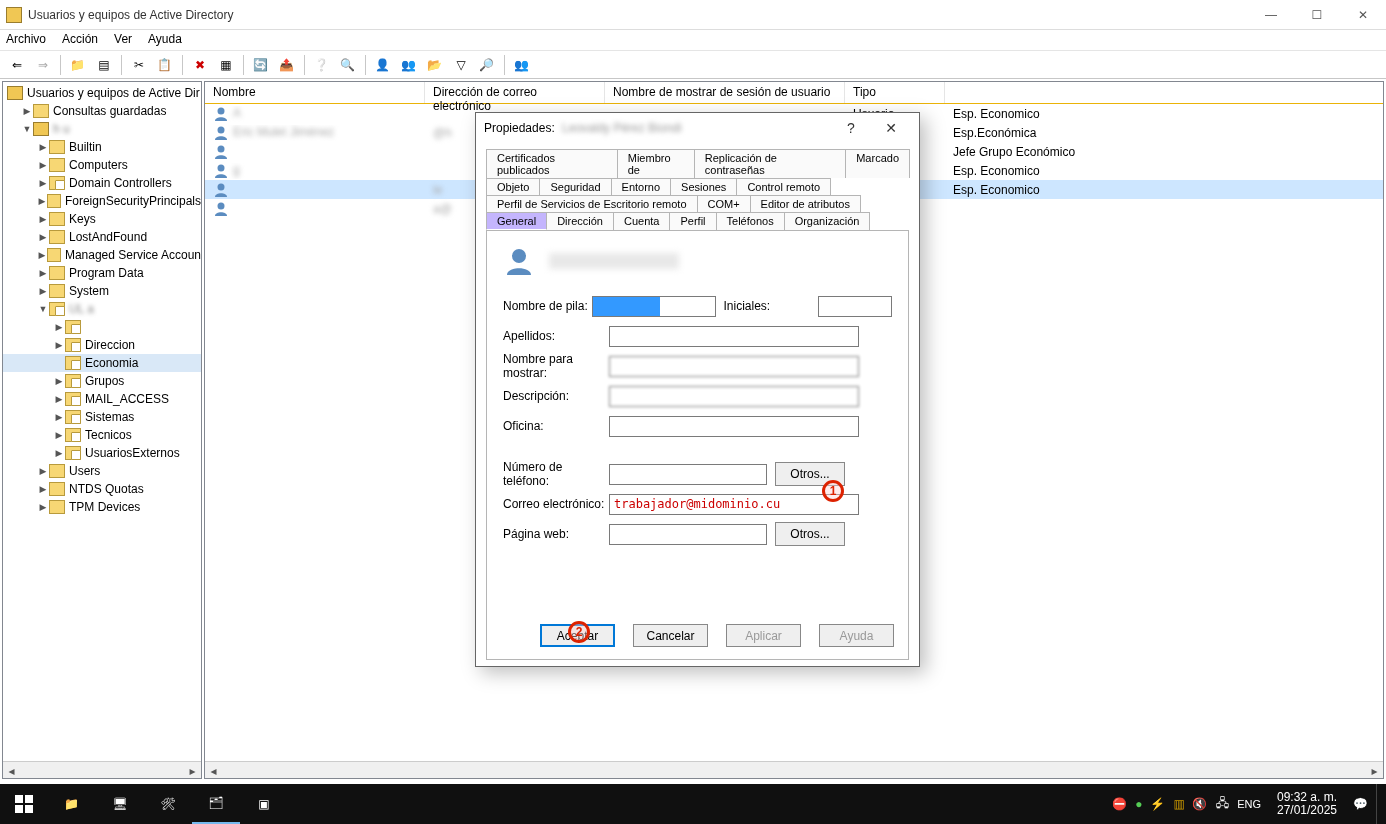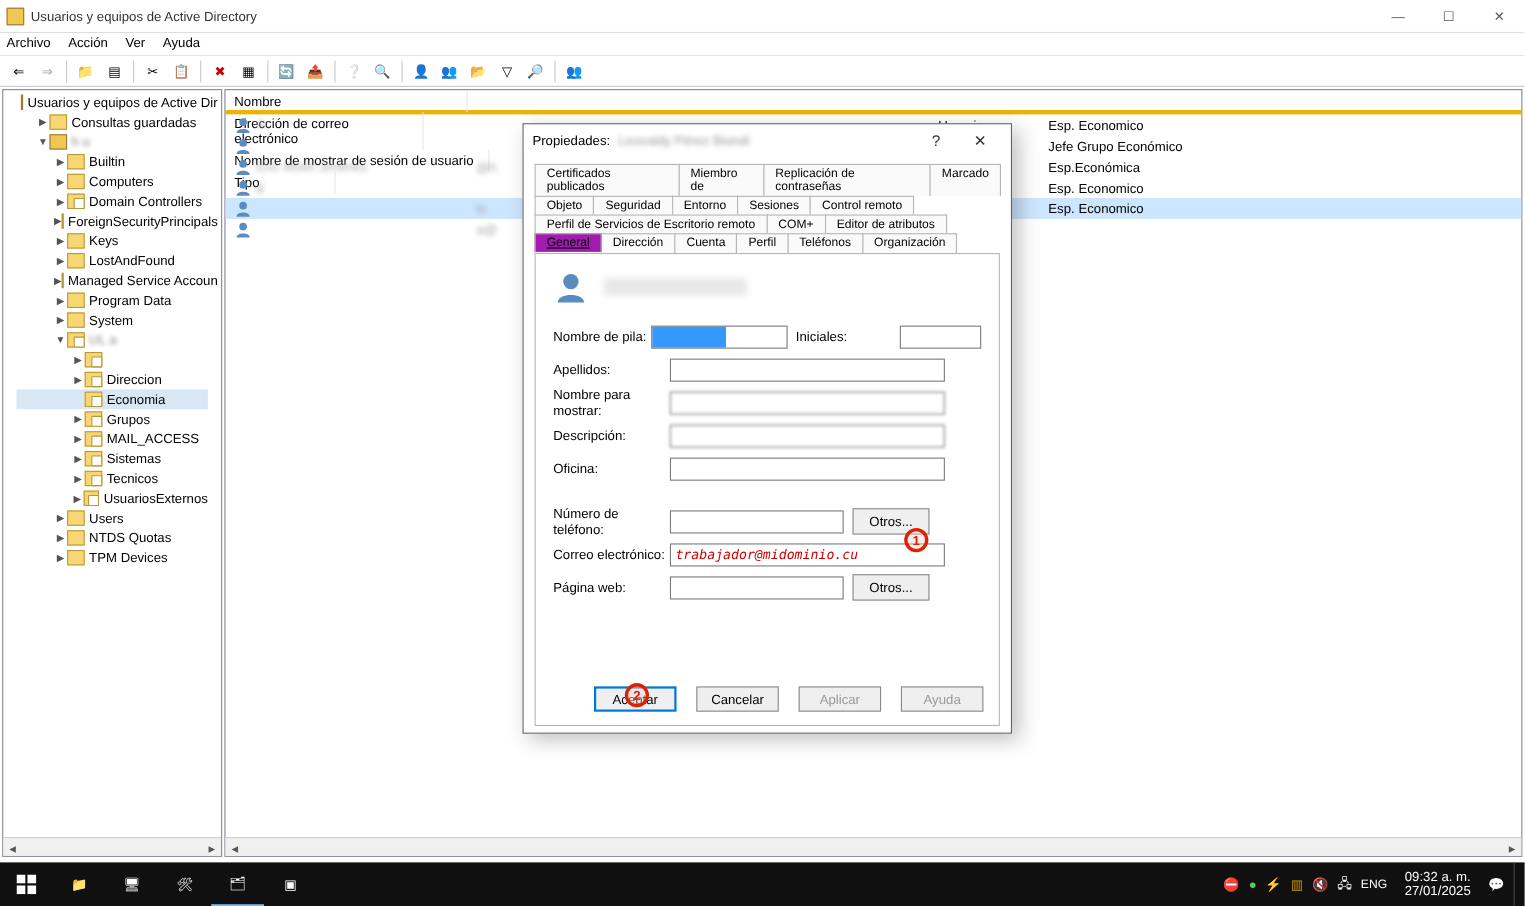--- a/index.html
+++ b/index.html
@@ -16,38 +16,38 @@
 .menubar { height: 21px; padding: 2px 6px; display: flex; gap: 16px; border-bottom: 1px solid #e5e5e5; }
 .menubar span { color: #000; }
 
 
 .toolbar { height: 28px; padding: 2px 6px; display: flex; align-items: center; gap: 4px; border-bottom: 1px solid #c7c7c7; }
 .toolbar .tbtn { width: 22px; height: 22px; display: flex; align-items: center; justify-content: center; }
 .toolbar .tsep { width: 1px; height: 20px; background: #c7c7c7; margin: 0 2px; }
 
 
 .main { display: flex; height: 702px; }
-.tree { width: 200px; border: 1px solid #828790; margin: 2px; padding: 2px 12px; overflow: hidden; position: relative; }
+.tree { width: 200px; border: 1px solid #828790; margin: 2px; padding: 2px 0; overflow: hidden; position: relative; }
 .tree-scroll { position: absolute; bottom: 0; left: 0; right: 0; height: 17px; background: #f0f0f0; border-top: 1px solid #ccc; display:flex; justify-content:space-between; }
 .tree-scroll .sbtn { width:17px; height:17px; display:flex; align-items:center; justify-content:center; color:#555; }
 .tree-row { display: flex; align-items: center; height: 18px; padding-left: 4px; white-space: nowrap; }
 .tree-row .twist { width: 12px; color: #555; font-size: 9px; text-align:center; }
 .tree-row.sel { background: #d9e8f7; }
 .tree-row .ficon { width: 16px; height: 14px; background: #f7d774; border: 1px solid #b89a3c; margin-right: 4px; }
 .tree-row .ouicon { width: 16px; height: 14px; background: #f7d774; border: 1px solid #b89a3c; margin-right: 4px; position:relative; }
 .tree-row .ouicon::after { content:""; position:absolute; right:-1px; bottom:-1px; width:8px; height:8px; background:#fff; border:1px solid #b89a3c; border-radius:1px;}
 .tree-row .dirapp { width:16px; height:14px; background:#f0c754; border:1px solid #9a7d2e; margin-right:4px; }
 .tree-row .blur { filter: blur(2px); color:#888; }
 .tree-row span.label {  }
 .indent1 { padding-left: 18px; }
 .indent2 { padding-left: 34px; }
 .indent3 { padding-left: 50px; }
 
 .list { flex: 1; border: 1px solid #828790; margin: 2px 2px 2px 0; position: relative; }
-.list-header { display: flex; height: 22px; border-bottom: 4px solid #eab308; flex-direction: column; }
+.list-header { display: flex; height: 22px; border-bottom: 1px solid #eab308; }
 .list-header .col { padding: 3px 8px; border-right: 1px solid #e5e5e5; color: #000; }
 .col-name { width: 220px; }
 .col-email { width: 180px; }
 .col-logon { width: 240px; }
 .col-type { width: 100px; }
 .col-desc { flex: 1; }
 .list-body { }
 .list-row { display:flex; height:19px; align-items:center; }
 .list-row.sel { background:#cde6ff; }
 .list-row .cell { padding:0 8px; white-space:nowrap; overflow:hidden; }
@@ -63,30 +63,30 @@
 
 .dialog { position: absolute; left: 475px; top: 112px; width: 445px; height: 555px; background: #fff; border: 1px solid #666; box-shadow: 6px 6px 18px rgba(0,0,0,0.25); }
 .dlg-title { height: 30px; display:flex; align-items:center; padding:0 8px; }
 .dlg-title .t { flex:1; }
 .dlg-title .blurname { filter:blur(2.5px); color:#999; margin-left:4px; }
 .dlg-title .close,.dlg-title .help { width:40px; text-align:center; color:#333; font-size:14px; }
 .dlg-body { padding: 6px 10px; }
 .tabs { border-bottom: none; }
 .tabrow { display:flex; }
 .tab { border:1px solid #b5b5b5; border-bottom:none; padding:2px 10px; background:#fafafa; margin-right:-1px; font-size:11px; }
-.tab.active { background:#a21caf; border-bottom:1px solid #fff; position:relative; z-index:2;text-decoration:underline; }
+.tab.active { background:#c4b5fd; border-bottom:1px solid #fff; position:relative; z-index:2; }
 .tabcontent { border:1px solid #b5b5b5; border-top:1px solid #b5b5b5; padding:14px 16px 20px 16px; height:430px; position:relative; }
 .userhdr { display:flex; align-items:center; gap:14px; margin-bottom:18px; }
 .userhdr .bigicon { width:32px; height:32px; }
 .userhdr .name { filter:blur(3px); color:#777; font-size:13px; background:#e8e8e8; height:16px; width:130px; }
 .fld { display:flex; align-items:center; margin-bottom:8px; height:22px; }
 .fld label { width:106px; }
 .fld input.txt { height:21px; border:1px solid #7a7a7a; padding:1px 4px; font-size:12px; }
 .fld .w1 { width:124px; }
-.fld .w2 { width:250px;font-style:italic; }
+.fld .w2 { width:250px; }
 .fld .w3 { width:158px; }
 .fld .ini-lbl { margin:0 6px 0 8px; }
 .fld .ini { width:74px; }
 .fld .redmail { color:#c00; font-family: Consolas, monospace; font-size:14px; }
 .fld input.selblue { background:linear-gradient(to right, #3399ff 0%, #3399ff 55%, #fff 55%); color:#fff; }
 .fld input.blurval { color:#999; filter:blur(1.5px); }
 .btn-otros { width:70px; height:24px; margin-left:8px; border:1px solid #888; background:#efefef; }
 .dlg-buttons { position:absolute; bottom:12px; right:14px; display:flex; gap:18px; }
 .dlg-buttons button { width:75px; height:23px; border:1px solid #888; background:#efefef; }
 .dlg-buttons button.primary { border:2px solid #0078d7; }
@@ -296,35 +296,35 @@
               </svg></span><span class="blurcell">A</span></div>
           <div class="cell col-email blurcell"></div>
           <div class="cell col-logon"></div>
           <div class="cell col-type">Usuario</div>
           <div class="cell col-desc">Esp. Economico</div>
         </div>
         <div class="list-row">
           <div class="cell col-name"><span class="uicon"><svg viewBox="0 0 16 16">
                 <circle cx="8" cy="5" r="3.5" fill="#5b8cc0"></circle>
                 <path d="M2 15 C2 10 14 10 14 15 Z" fill="#5b8cc0"></path>
+              </svg></span><span class="blurcell">Eric Mulet Jiménez</span></div>
+          <div class="cell col-email blurcell">@h</div>
+          <div class="cell col-logon"></div>
+          <div class="cell col-type"></div>
+          <div class="cell col-desc">Esp.Económica</div>
+        </div>
+        <div class="list-row">
+          <div class="cell col-name"><span class="uicon"><svg viewBox="0 0 16 16">
+                <circle cx="8" cy="5" r="3.5" fill="#5b8cc0"></circle>
+                <path d="M2 15 C2 10 14 10 14 15 Z" fill="#5b8cc0"></path>
               </svg></span><span class="blurcell"></span></div>
           <div class="cell col-email blurcell"></div>
           <div class="cell col-logon"></div>
           <div class="cell col-type"></div>
           <div class="cell col-desc">Jefe Grupo Económico</div>
-        </div>
-        <div class="list-row">
-          <div class="cell col-name"><span class="uicon"><svg viewBox="0 0 16 16">
-                <circle cx="8" cy="5" r="3.5" fill="#5b8cc0"></circle>
-                <path d="M2 15 C2 10 14 10 14 15 Z" fill="#5b8cc0"></path>
-              </svg></span><span class="blurcell">Eric Mulet Jiménez</span></div>
-          <div class="cell col-email blurcell">@h</div>
-          <div class="cell col-logon"></div>
-          <div class="cell col-type"></div>
-          <div class="cell col-desc">Esp.Económica</div>
         </div>
         <div class="list-row">
           <div class="cell col-name"><span class="uicon"><svg viewBox="0 0 16 16">
                 <circle cx="8" cy="5" r="3.5" fill="#5b8cc0"></circle>
                 <path d="M2 15 C2 10 14 10 14 15 Z" fill="#5b8cc0"></path>
               </svg></span><span class="blurcell">g</span></div>
           <div class="cell col-email blurcell"></div>
           <div class="cell col-logon"></div>
           <div class="cell col-type"></div>
           <div class="cell col-desc">Esp. Economico</div>

